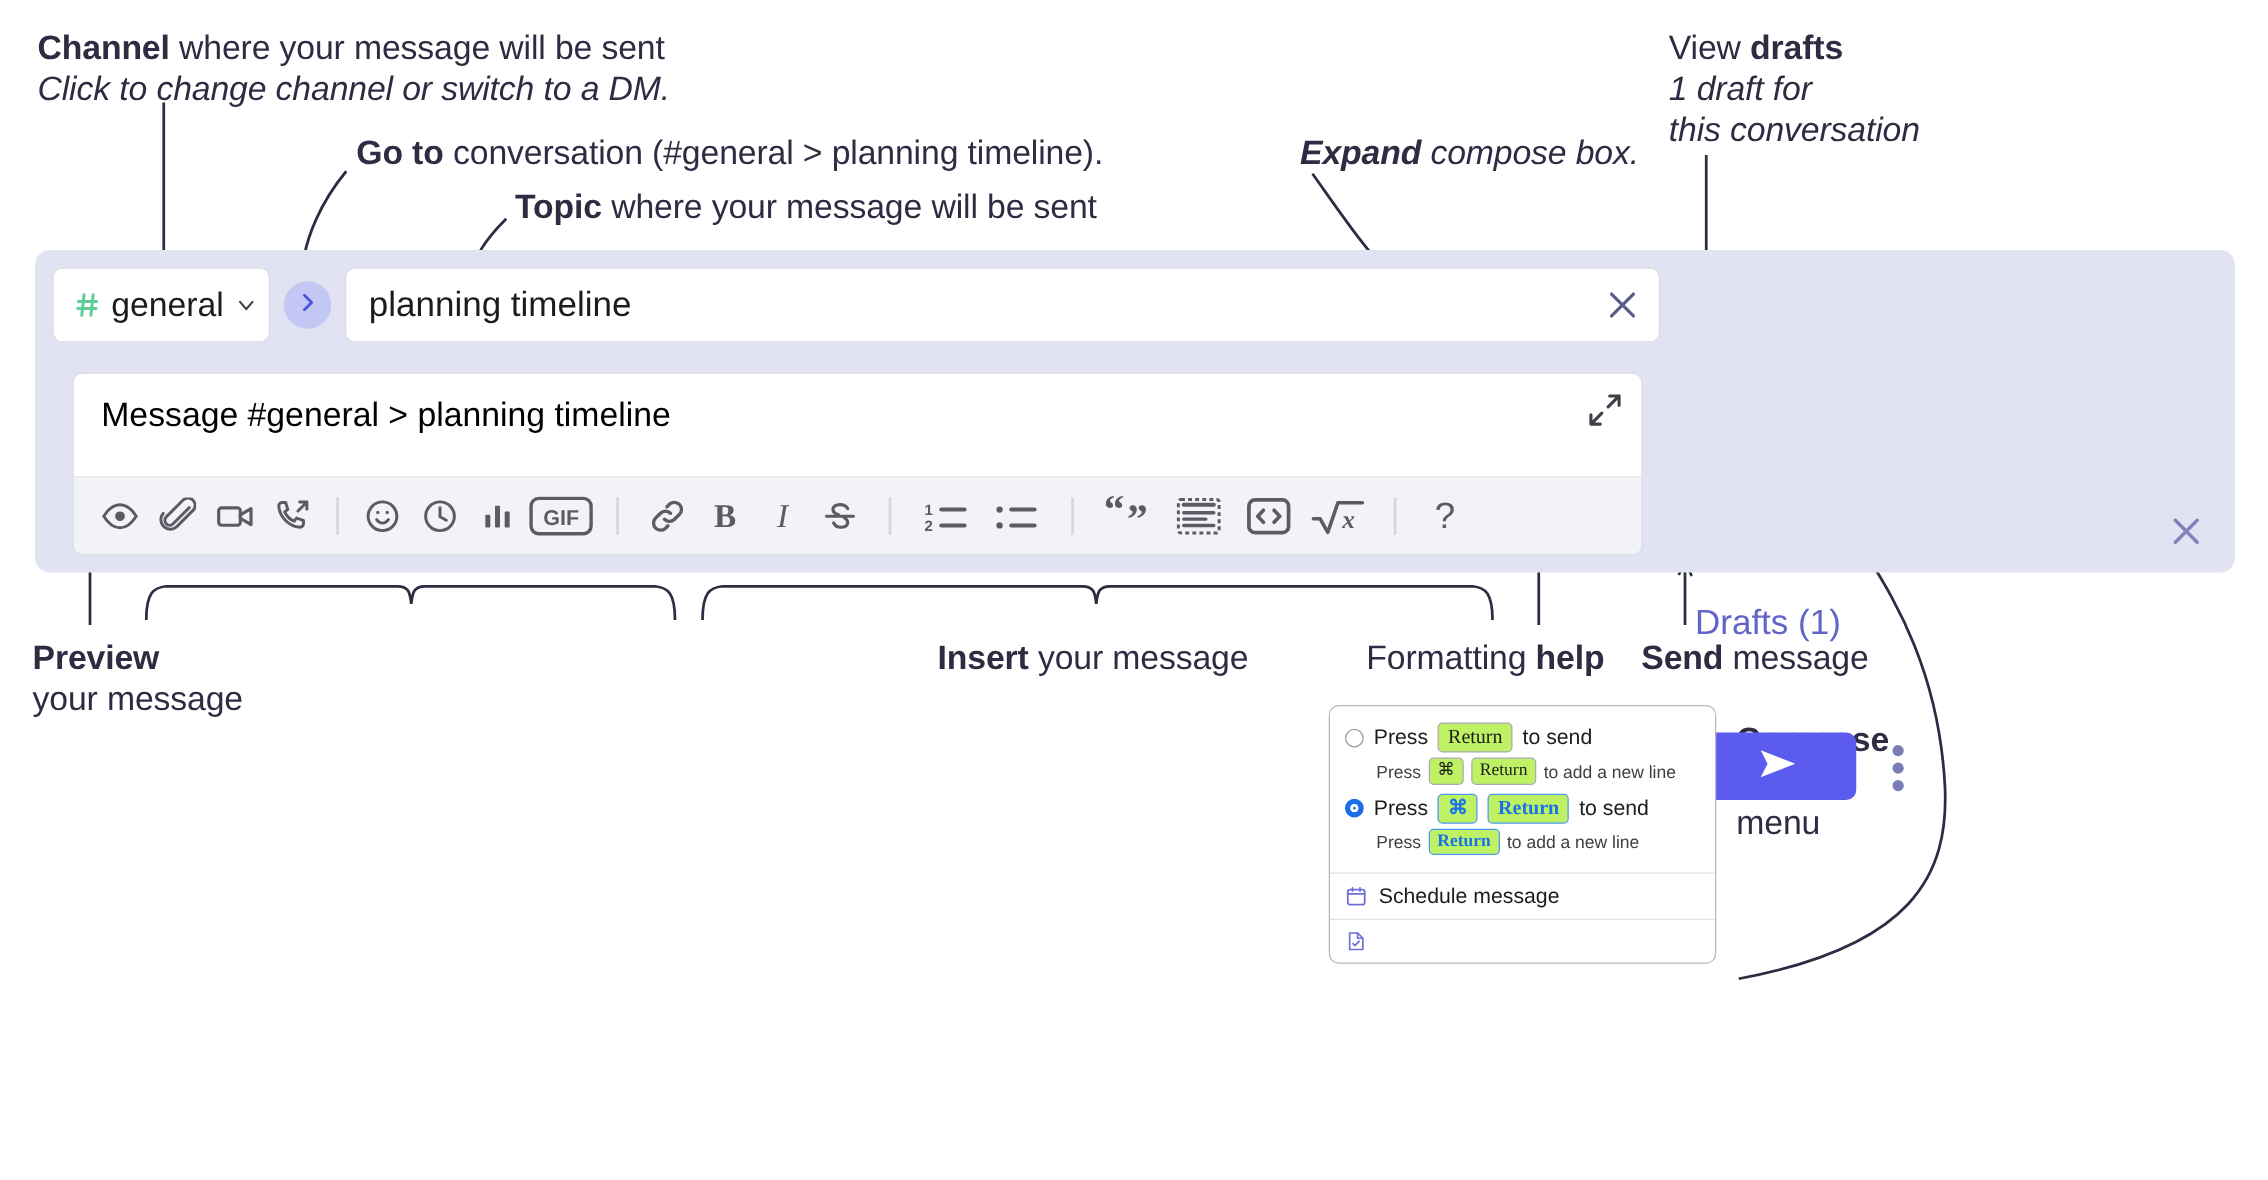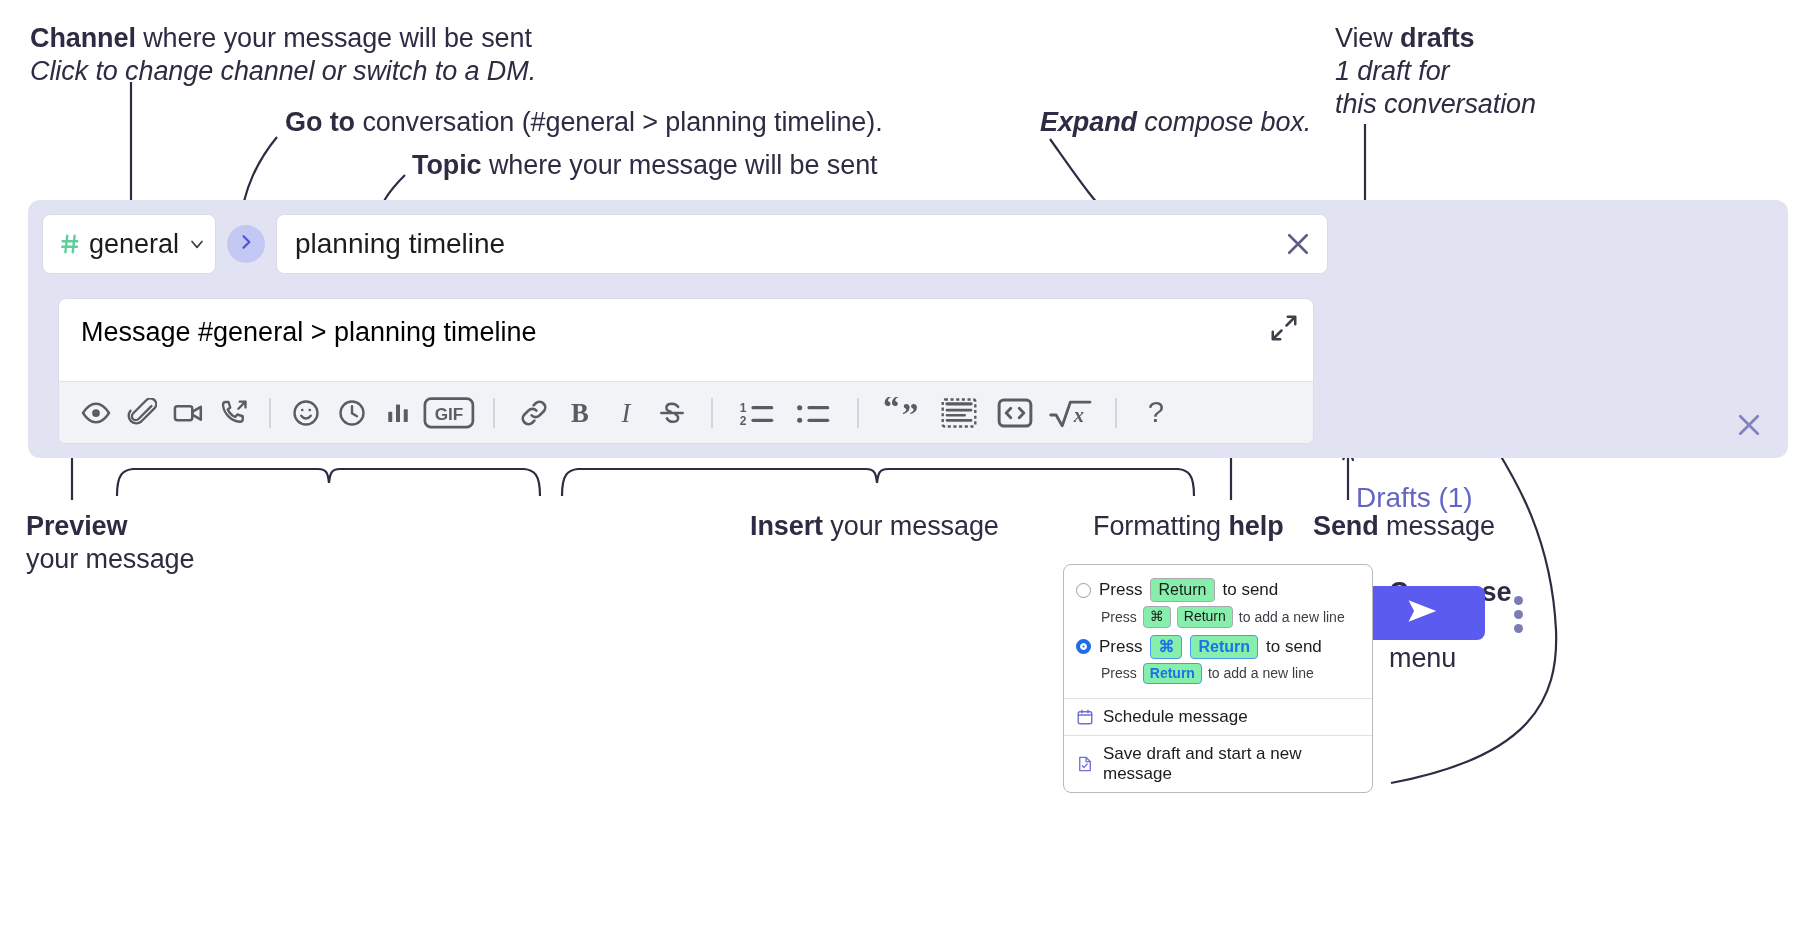--- a/index.html
+++ b/index.html
@@ -232,22 +232,23 @@
     padding: 2px 0 4px 25px;
     font-size: 14px; color: #3d3d44;
   }
   .key {
     display: inline-flex; align-items: center; justify-content: center;
     border: 1px solid #a8a8b0;
     border-radius: 4px;
     padding: 1px 6px;
     font-size: 14px;
     line-height: 1.25;
-    background: #86efac;
+    background: #bef264;
     color: #1d1c1d;
+    font-family: Liberation Serif, serif;
   }
   .key.lg { font-size: 16px; padding: 1px 7px; }
   .key.blue { border-color: #4a9af5; color: #1a73e8; font-weight: 700; }
   .menu-row {
     display: flex; align-items: center; gap: 9px;
     padding: 8px 12px;
     font-size: 17px;
     cursor: pointer;
   }
   .mi { width: 18px; height: 18px; flex: 0 0 auto; color: #6f6fd8; }
@@ -613,17 +614,16 @@
     <div class="popup-divider"></div>
 
     <div class="menu-row">
       <span class="mi">
         <svg viewBox="0 0 24 24" width="18" height="18" fill="none" stroke="#6f6fd8" stroke-width="1.8" stroke-linecap="round" stroke-linejoin="round">
           <path d="M5 3.2 L13.6 3.2 L19 8.6 L19 20.8 L5 20.8 Z"></path>
           <path d="M13.4 3.4 L13.4 8.8 L18.8 8.8"></path>
           <path d="M8.4 14.4 L10.6 16.6 L15 11.8"></path>
         </svg>
       </span>
-      <span>Save draft and start a new message</span>
     </div>
   </div>
 
 </div>
 
 </body></html>

